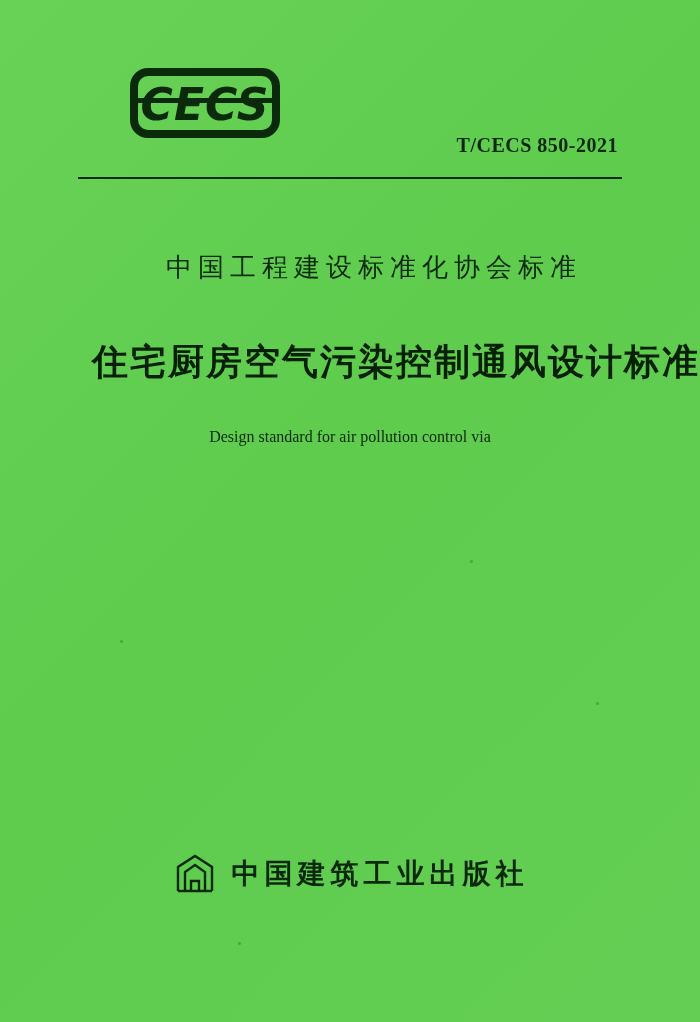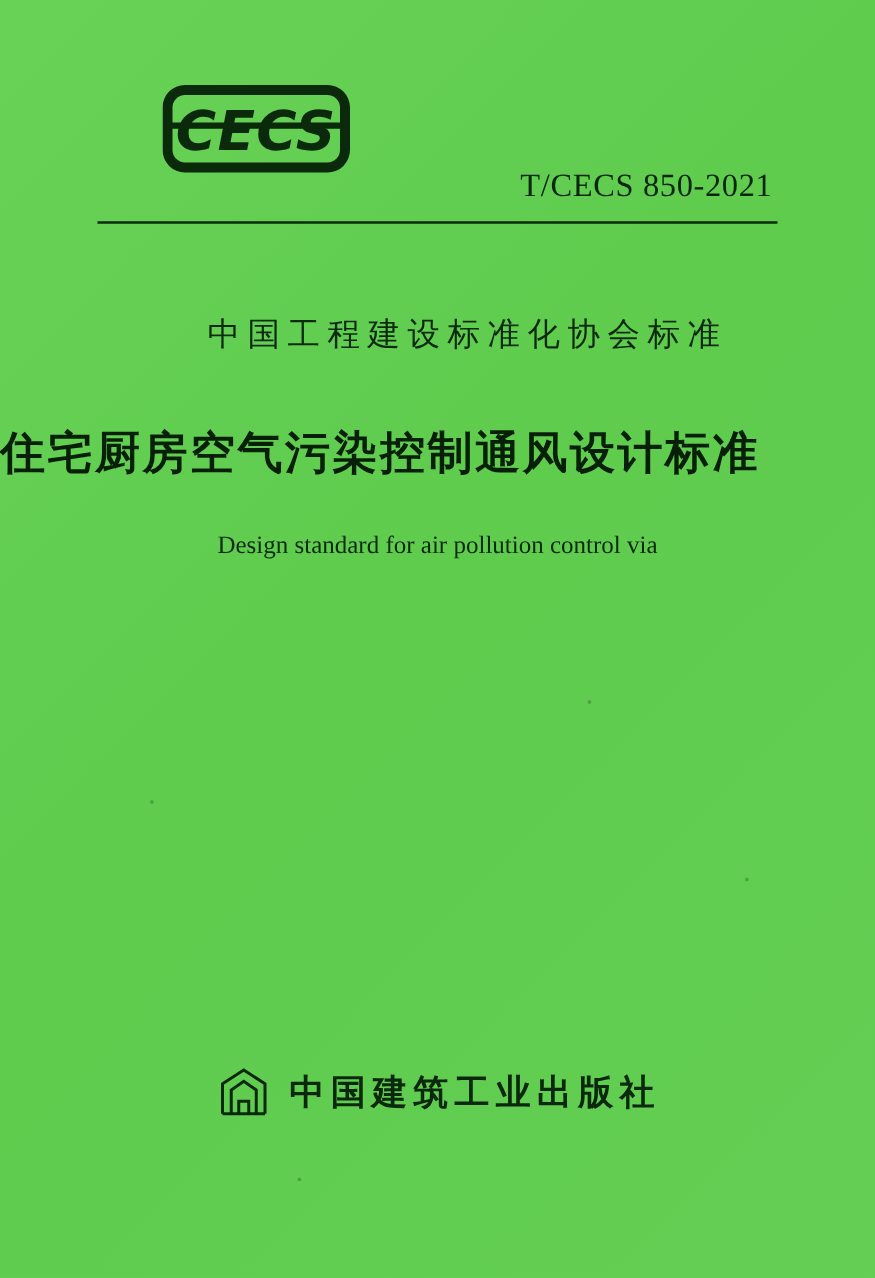--- a/index.html
+++ b/index.html
@@ -33,22 +33,22 @@
     left: 52px;
     top: 0px;
     width: 128px;
     height: 82px;
   }
   .logo svg { display: block; }
   .std-code {
     position: absolute;
     right: 4px;
     top: 72px;
-    font-size: 26px;
-    font-weight: normal;
+    font-size: 20px;
+    font-weight: bold;
     letter-spacing: 0.5px;
     color: #08270a;
     font-family: "Liberation Serif", serif;
     text-align: center;
   }
   .rule {
     position: absolute;
     left: 0;
     right: 0;
     top: 115px;
@@ -67,34 +67,34 @@
     color: #0b2a0c;
     font-family: "DejaVu Sans", sans-serif;
     font-weight: 500;
     margin-left: 48px;
   }
   .main-title {
     position: absolute;
     top: 338px;
     left: 0;
     right: 0;
-    text-align: left;
+    text-align: right;
     font-size: 36px;
     font-weight: bold;
     letter-spacing: 2px;
     color: #062006;
     font-family: "DejaVu Sans", sans-serif;
   }
   .sub-title {
     position: absolute;
     top: 420px;
     left: 0;
     right: 0;
     text-align: center;
-    font-size: 20px;
+    font-size: 16px;
     line-height: 33px;
     color: #0a290b;
     font-family: "Liberation Serif", serif;
   }
   .sub-title div { white-space: nowrap; }
   
   .publisher {
     position: absolute;
     bottom: 125px;
     left: 0;

